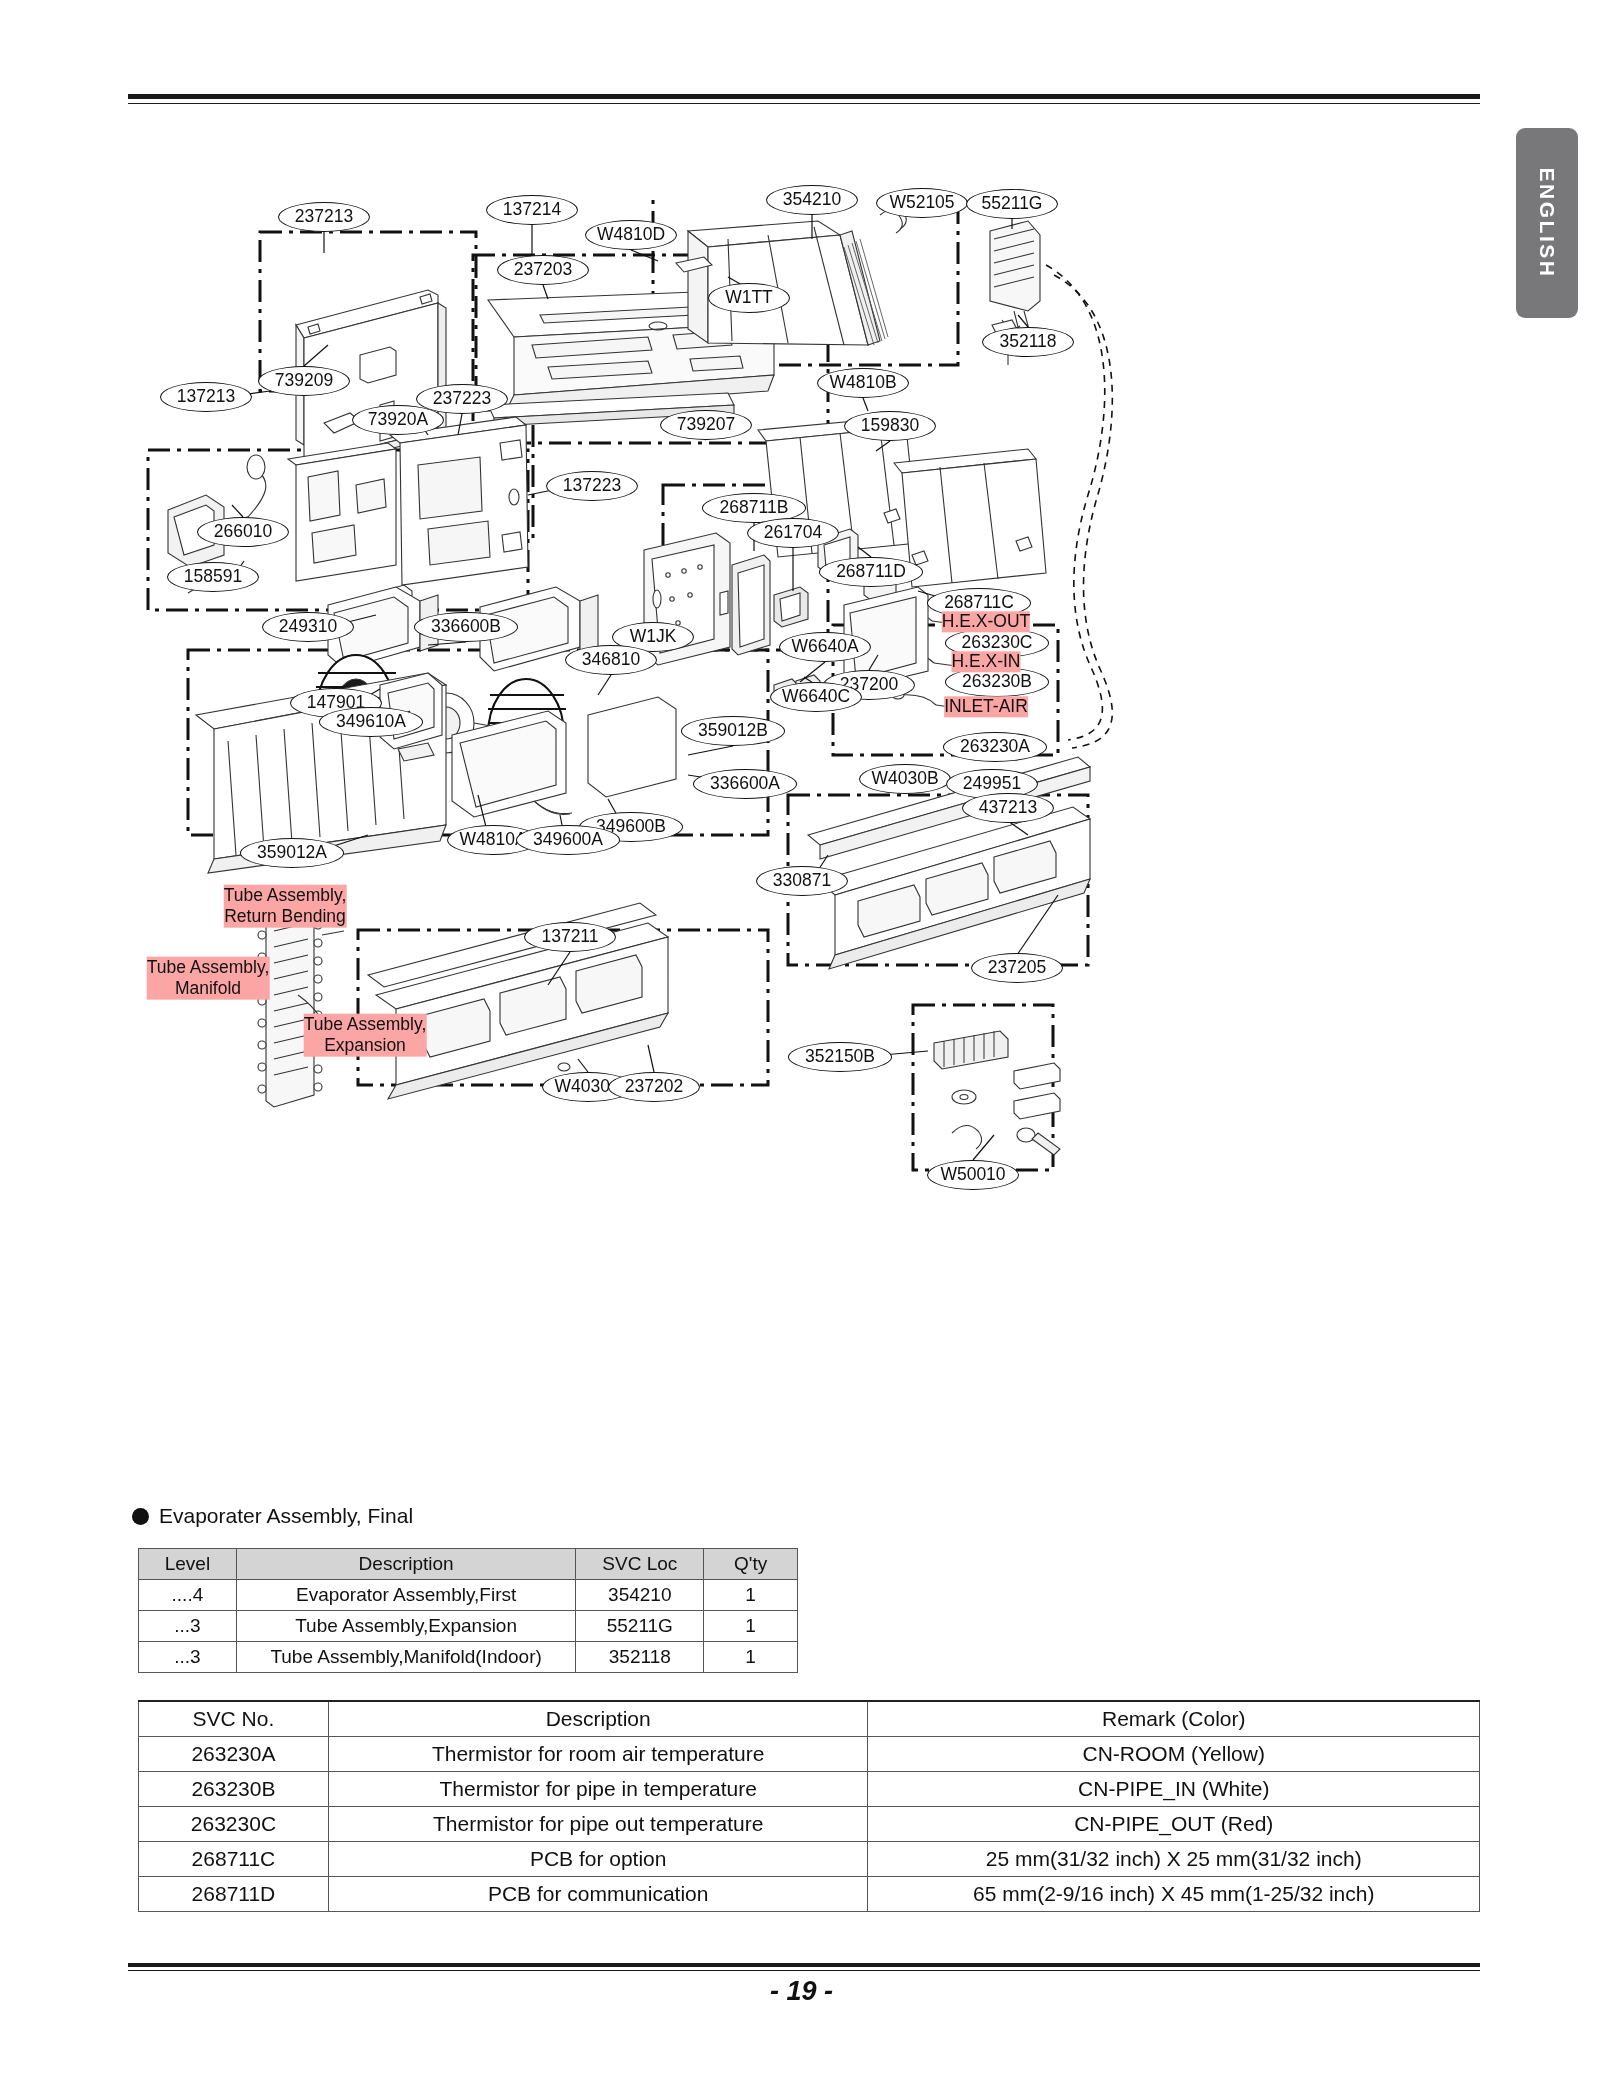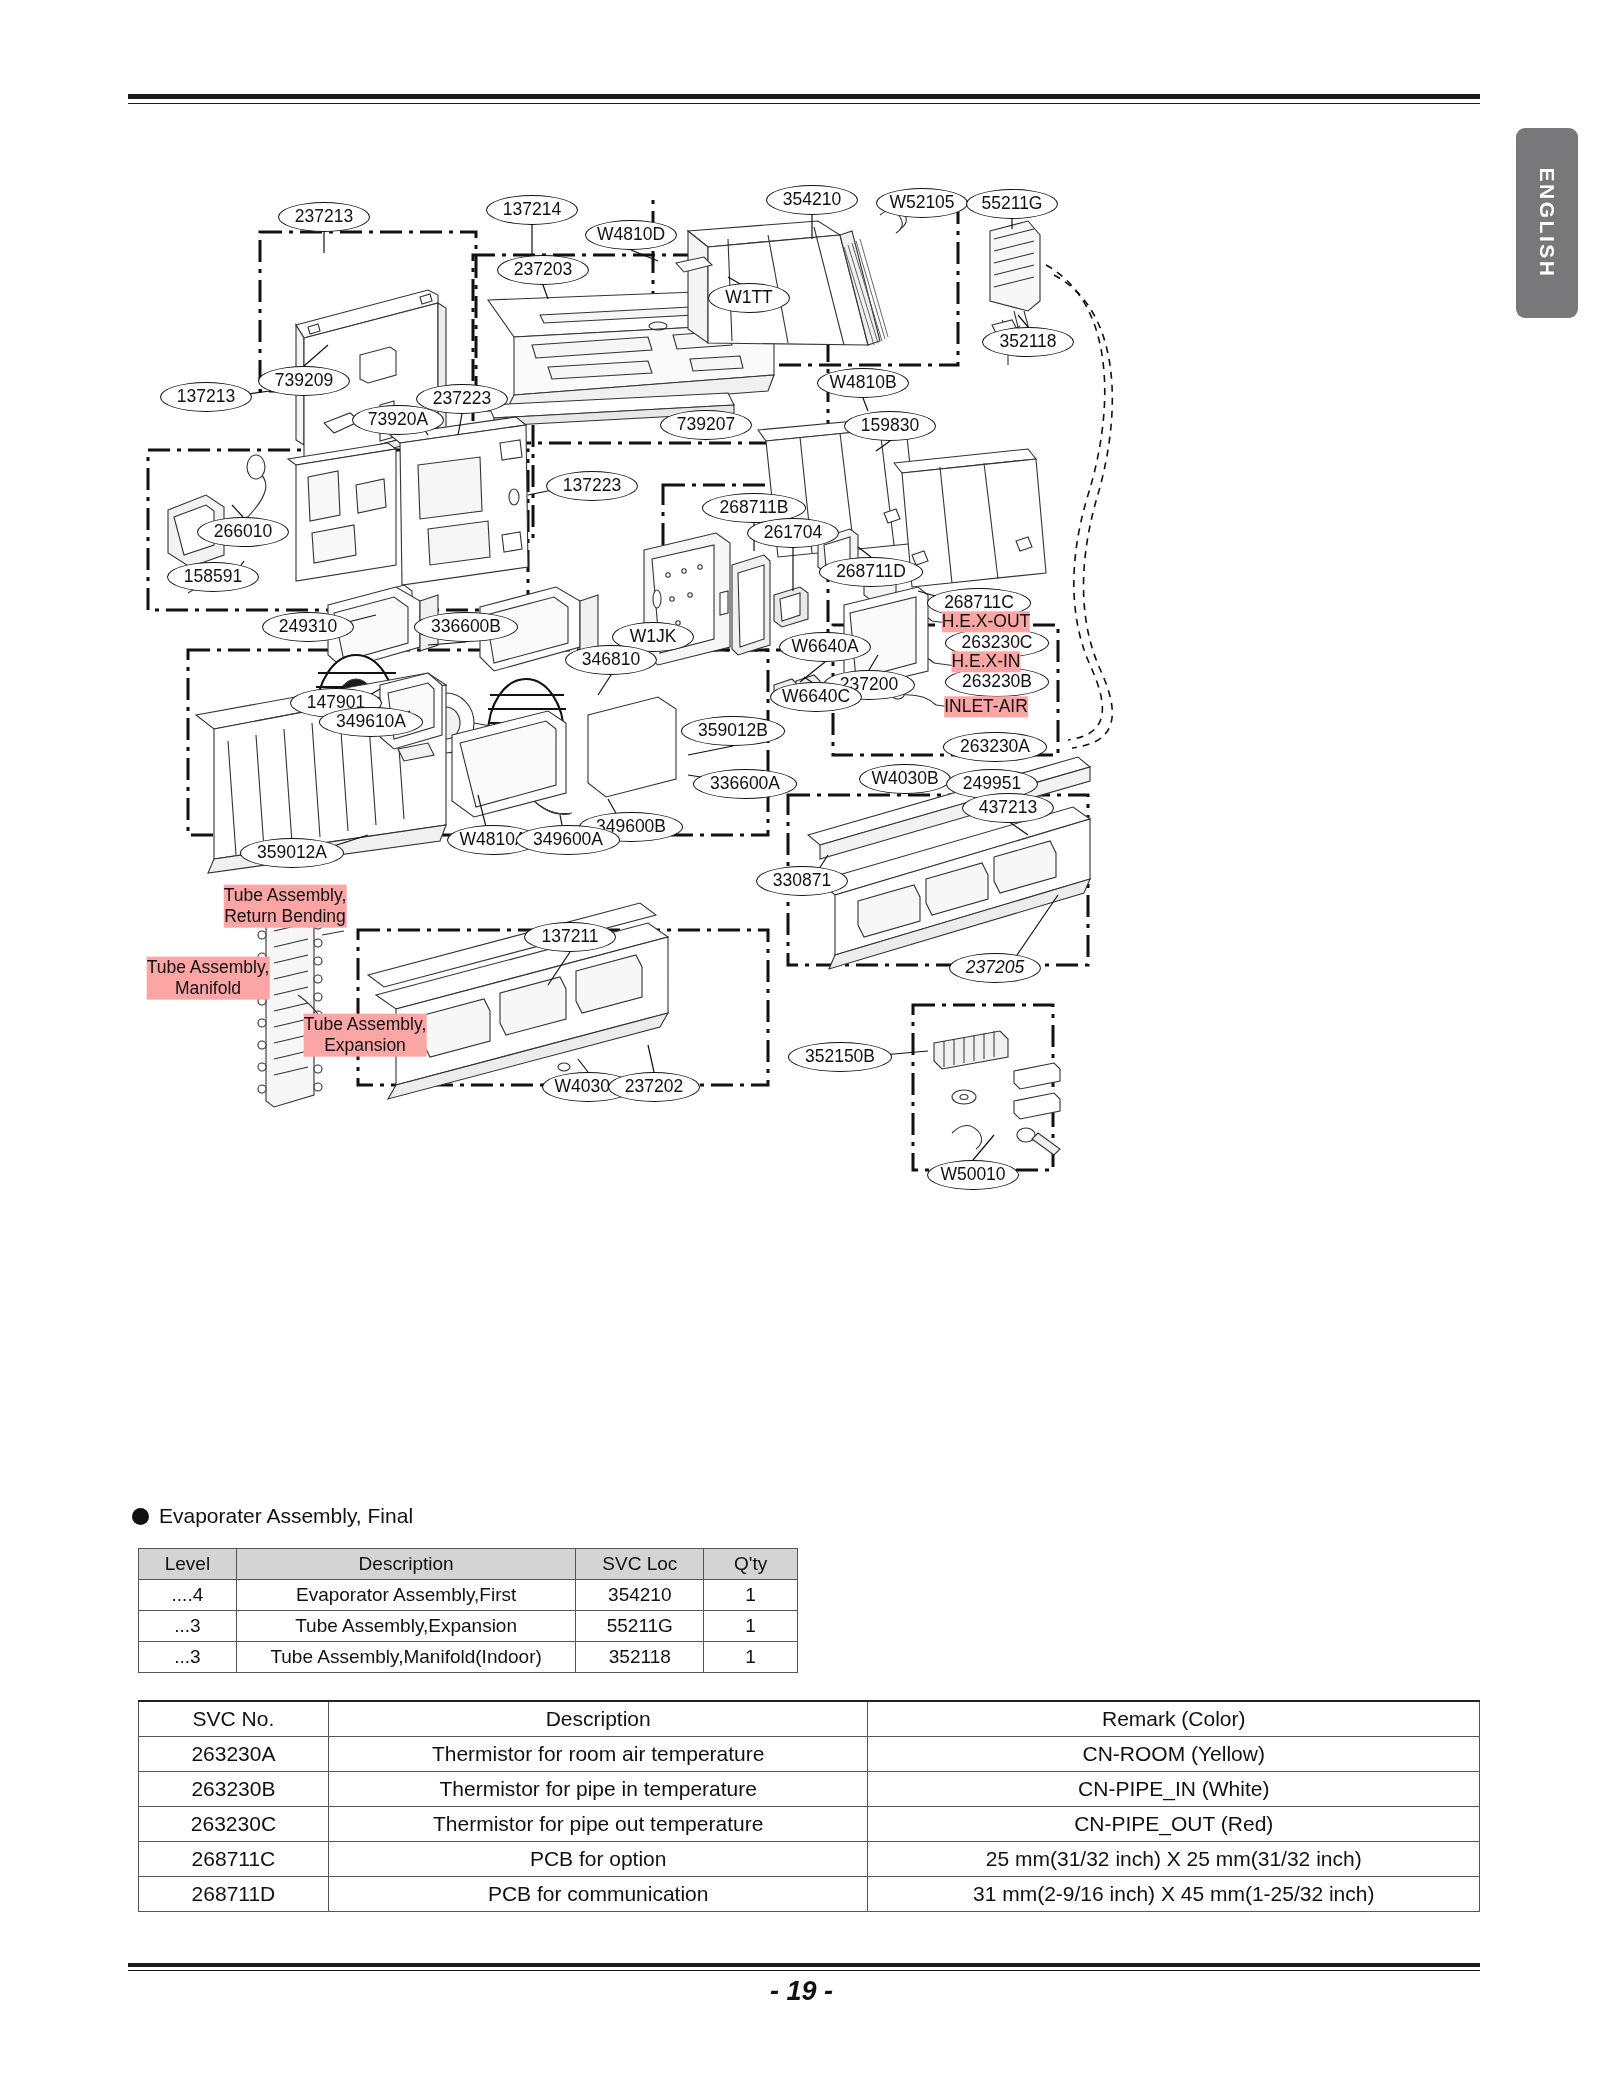--- a/index.html
+++ b/index.html
@@ -573,21 +573,21 @@
         <div class="callout w7" style="left: 617px; top: 589px;">336600A</div>
         <div class="callout w6" style="left: 777px; top: 584px;">W4030B</div>
         <div class="callout w6" style="left: 864px; top: 589px;">249951</div>
         <div class="callout w6" style="left: 880px; top: 613px;">437213</div>
         <div class="callout w7" style="left: 503px; top: 632px;">349600B</div>
         <div class="callout w6" style="left: 365px; top: 645px;">W4810A</div>
         <div class="callout w7" style="left: 440px; top: 645px;">349600A</div>
         <div class="callout w7" style="left: 164px; top: 658px;">359012A</div>
         <div class="callout w6" style="left: 674px; top: 686px;">330871</div>
         <div class="callout w6" style="left: 442px; top: 742px;">137211</div>
-        <div class="callout w6" style="left: 867px; top: 773px; font-style: italic;">237205</div>
+        <div class="callout w6" style="left: 889px; top: 773px;">237205</div>
         <div class="callout w7" style="left: 712px; top: 862px;">352150B</div>
         <div class="callout w6" style="left: 460px; top: 892px;">W4030A</div>
         <div class="callout w6" style="left: 526px; top: 892px;">237202</div>
         <div class="callout w6" style="left: 845px; top: 980px;">W50010</div>
       </div>
     <div id="label-layer">
         <div class="plainlabel" style="left: 858px; top: 427px;">H.E.X-OUT</div>
         <div class="plainlabel" style="left: 858px; top: 467px;">H.E.X-IN</div>
         <div class="plainlabel" style="left: 858px; top: 512px;">INLET-AIR</div>
         <div class="plainlabel" style="left: 157px; top: 711px;">Tube Assembly,<br>Return Bending</div>
@@ -668,21 +668,21 @@
           <td>CN-PIPE_OUT (Red)</td>
         </tr>
         <tr>
           <td>268711C</td>
           <td>PCB for option</td>
           <td>25 mm(31/32 inch) X 25 mm(31/32 inch)</td>
         </tr>
         <tr>
           <td>268711D</td>
           <td>PCB for communication</td>
-          <td>31 mm(2-9/16 inch) X 45 mm(1-25/32 inch)</td>
+          <td>65 mm(2-9/16 inch) X 45 mm(1-25/32 inch)</td>
         </tr>
       </tbody>
   </table>
 
   <div class="rule-bottom"></div>
   <div class="pagenum">- 19 -</div>
 
 </div>
 
 </body></html>

